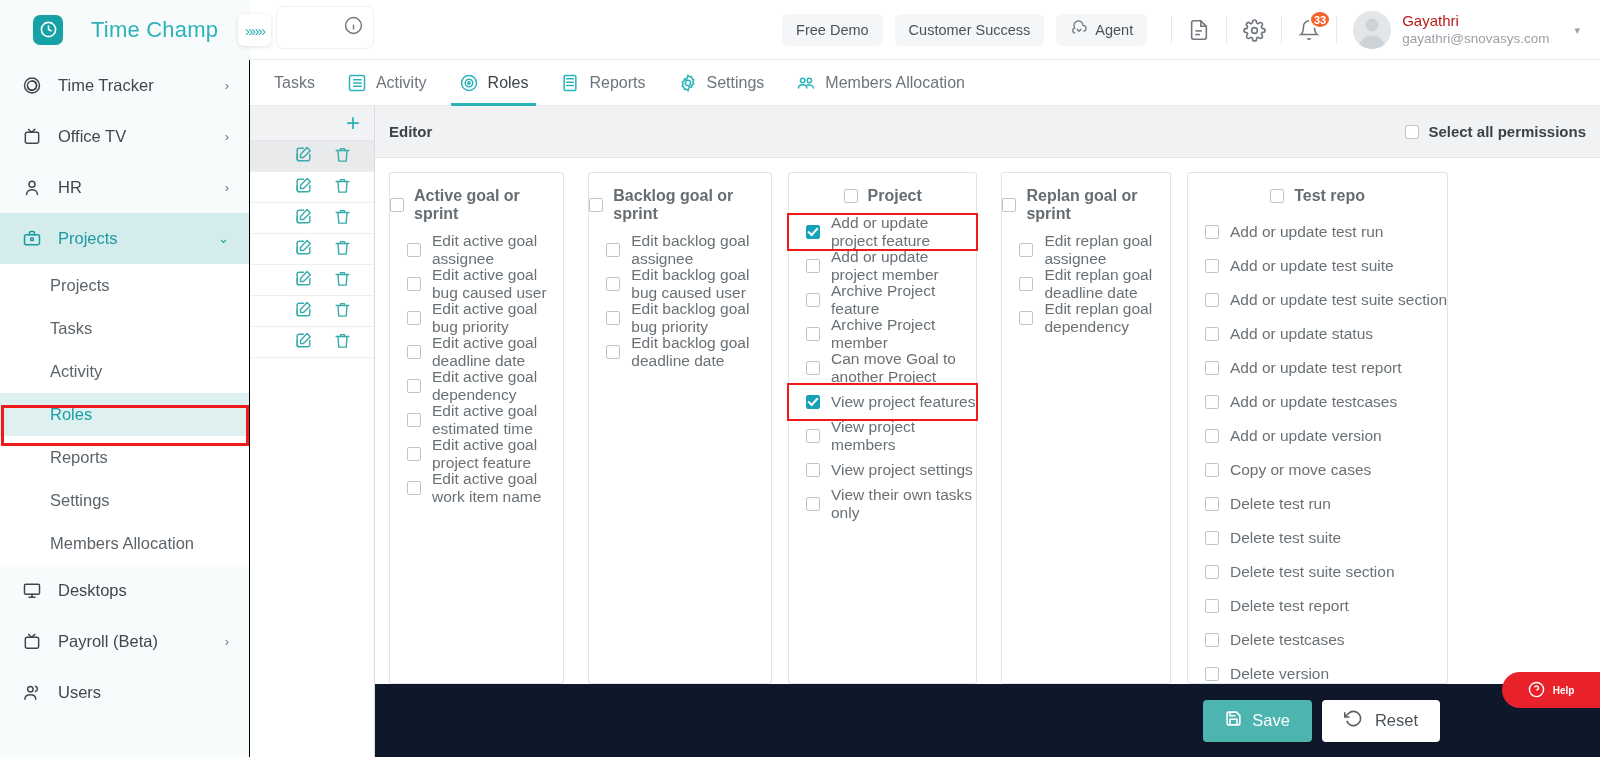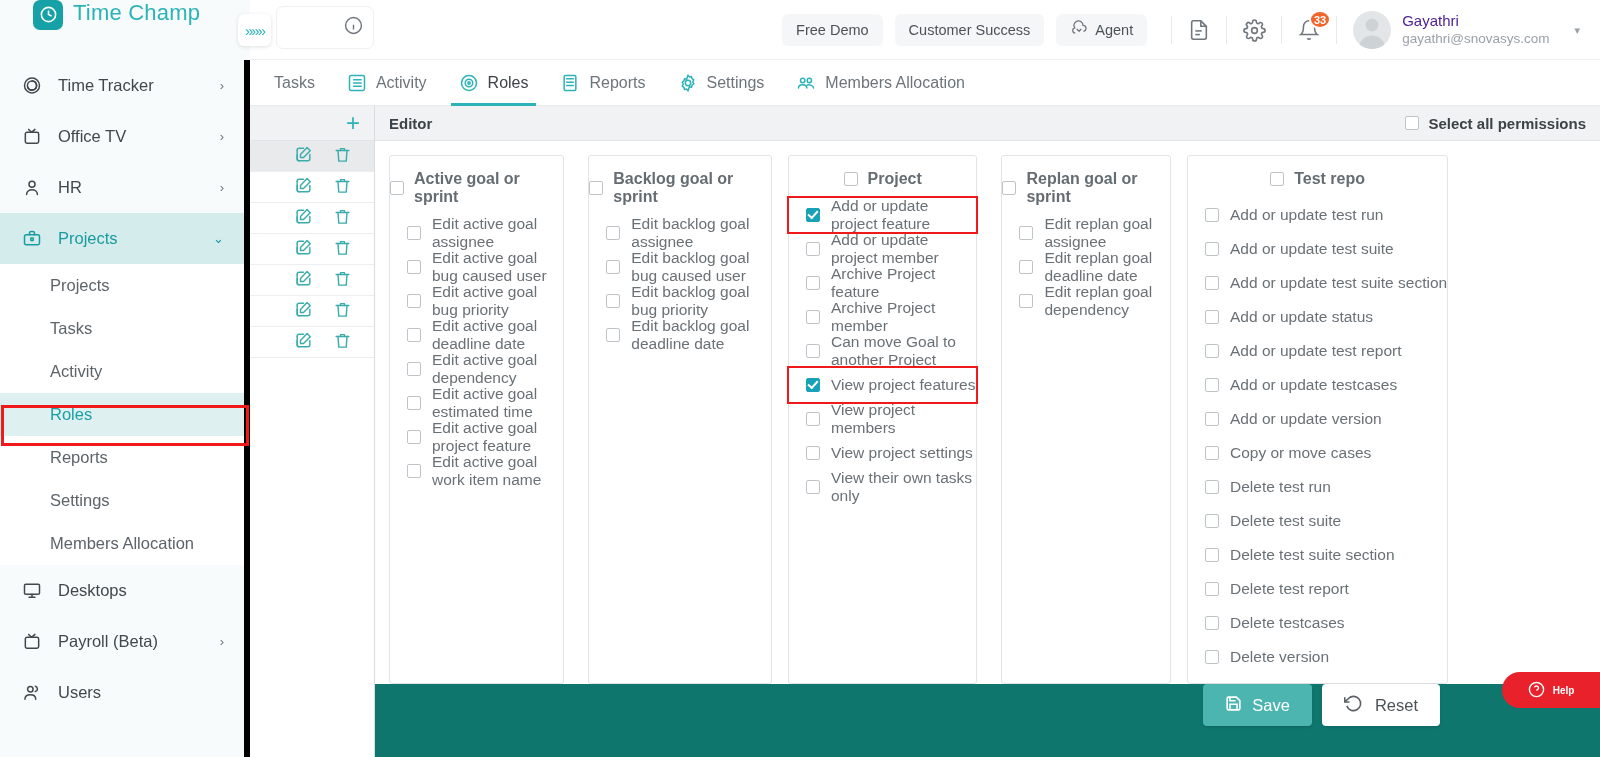--- a/index.html
+++ b/index.html
@@ -12,22 +12,22 @@
   }
   #app { position: relative; width: 1600px; height: 757px; }
 
   
   .header {
     position: absolute; top: 0; left: 0; width: 1600px; height: 60px;
     background: #ffffff; border-bottom: 1px solid #eceef1;
     display: flex; align-items: center; z-index: 40;
   }
   .brand {
-    width: 250px; height: 60px; display: flex; 
-    padding-left: 33px; background: #f7fbfb; gap: 10px;
+    width: 250px; height: 60px; display: flex; align-items: center;
+    padding-left: 33px; background: #f7fbfb; gap: 28px;
   }
   .brand-logo {
     width: 30px; height: 30px; border-radius: 7px; background: #16a1a6;
     display: flex; align-items: center; justify-content: center; flex: none;
   }
   .brand-logo svg { display:block; }
   .brand-name { font-size: 22px; color: #2cb3b8; letter-spacing: .2px; font-weight: 400;}
 
   .expand-btn {
     position:absolute; left:238px; top:14px; width:33px; height:32px;
@@ -56,21 +56,21 @@
     position:absolute; top:-5px; right:-7px; min-width:19px; height:19px; padding:0 3px;
     border-radius:50%; background:#f0662c; color:#fff; font-size:11px;
     display:flex; align-items:center; justify-content:center; font-weight:600;
     border:2px solid #fff;
   }
   .avatar {
     width:38px; height:38px; border-radius:50%; background:#e3e6e8; overflow:hidden;
     display:flex; align-items:flex-end; justify-content:center; flex:none;
   }
   .user-block { display:flex; align-items:center; gap:11px; margin-left:4px; }
-  .user-name { font-size:15px; color:#4c1d95; line-height:1.25; }
+  .user-name { font-size:15px; color:#b91c1c; line-height:1.25; }
   .user-mail { font-size:13.5px; color:#9aa1a8; line-height:1.25; }
   .caret { color:#9aa1a8; font-size:11px; margin:0 20px 0 14px; }
 
   
   .tabbar {
     position:absolute; top:60px; left:250px; width:1350px; height:46px;
     background:#fff; border-bottom:1px solid #e8eaec; display:flex; align-items:center;
     padding-left: 8px; z-index: 20;
   }
   .tab {
@@ -97,21 +97,21 @@
   .role-row {
     height:31px; border-bottom:1px solid #eceef0; display:flex; align-items:center;
     justify-content:flex-end; gap:20px; padding-right:22px;
   }
   .role-row.sel { background:#e8eaec; }
   .role-row svg { color:#3aacab; }
 
   
   .sidebar {
     position:absolute; top:60px; left:0; width:250px; height:697px;
-    background:#f7fbfb; border-right:6px solid #000000; z-index:30;
+    background:#f7fbfb; border-right:1px solid #000000; z-index:30;
     overflow:hidden;
   }
   .side-item {
     height:51px; display:flex; align-items:center; padding:0 20px 0 22px;
     gap:16px; font-size:16.5px; color:#41484d; position:relative;
   }
   .side-item .sico { width:20px; display:flex; align-items:center; justify-content:center; color:#41484d;}
   .side-item .chev { margin-left:auto; color:#6e767c; font-size:13px; }
   .side-item.active { background:#d4ecec; color:#1a9ba2; }
   .side-item.active .sico { color:#1a9ba2; }
@@ -122,21 +122,21 @@
     font-size:16.5px; color:#5c646a; position:relative;
   }
   .sub-item.active { background:#dff0f0; color:#19a0a6; }
 
   
   .editor {
     position:absolute; top:106px; left:375px; width:1225px; height:578px;
     background:#fff; z-index:15; display:flex; flex-direction:column;
   }
   .editor-head {
-    height:35px; background:#f1f2f4; border-bottom:1px solid #e2e4e7;
+    height:52px; background:#f1f2f4; border-bottom:1px solid #e2e4e7;
     display:flex; align-items:center; justify-content:space-between;
     padding:0 14px 0 14px; font-size:15px; font-weight:bold; color:#3c4348;
   }
   .selall { display:flex; align-items:center; gap:9px; }
   .editor-body {
     flex:1; display:flex; gap:16px; padding:14px 14px 0 14px; overflow:hidden;
   }
   .col { width:383px; display:flex; flex-direction:row; gap:24px; }
 
   .card {
@@ -159,22 +159,22 @@
   .cb.checked { background:#17a2b8; border-color:#17a2b8; }
   .cb.checked::after {
     content:""; width:4px; height:8px; border:solid #fff; border-width:0 2px 2px 0;
     transform:rotate(42deg) translate(-1px,-1px); display:block;
   }
   .hl { outline:2.5px solid #f01a1a; outline-offset:0; }
 
   
   .footer {
     position:absolute; left:375px; top:684px; width:1225px; height:73px;
-    background:#0f766e; z-index:16;
-    display:flex; justify-content:flex-end; gap:0; padding-right:160px;
+    background:#0f172a; z-index:16;
+    display:flex; align-items:center; justify-content:flex-end; gap:0; padding-right:160px;
   }
   .btn-save {
     height:42px; padding:0 22px; background:#4cb5af; color:#fff; border-radius:4px;
     display:flex; align-items:center; gap:10px; font-size:16.5px;
     box-shadow:0 1px 3px rgba(0,0,0,.15); margin-right:10px;
   }
   .btn-reset {
     height:42px; padding:0 22px; background:#fff; color:#4c5358; border-radius:4px;
     display:flex; align-items:center; gap:12px; font-size:16.5px;
     box-shadow:0 1px 3px rgba(0,0,0,.15);

